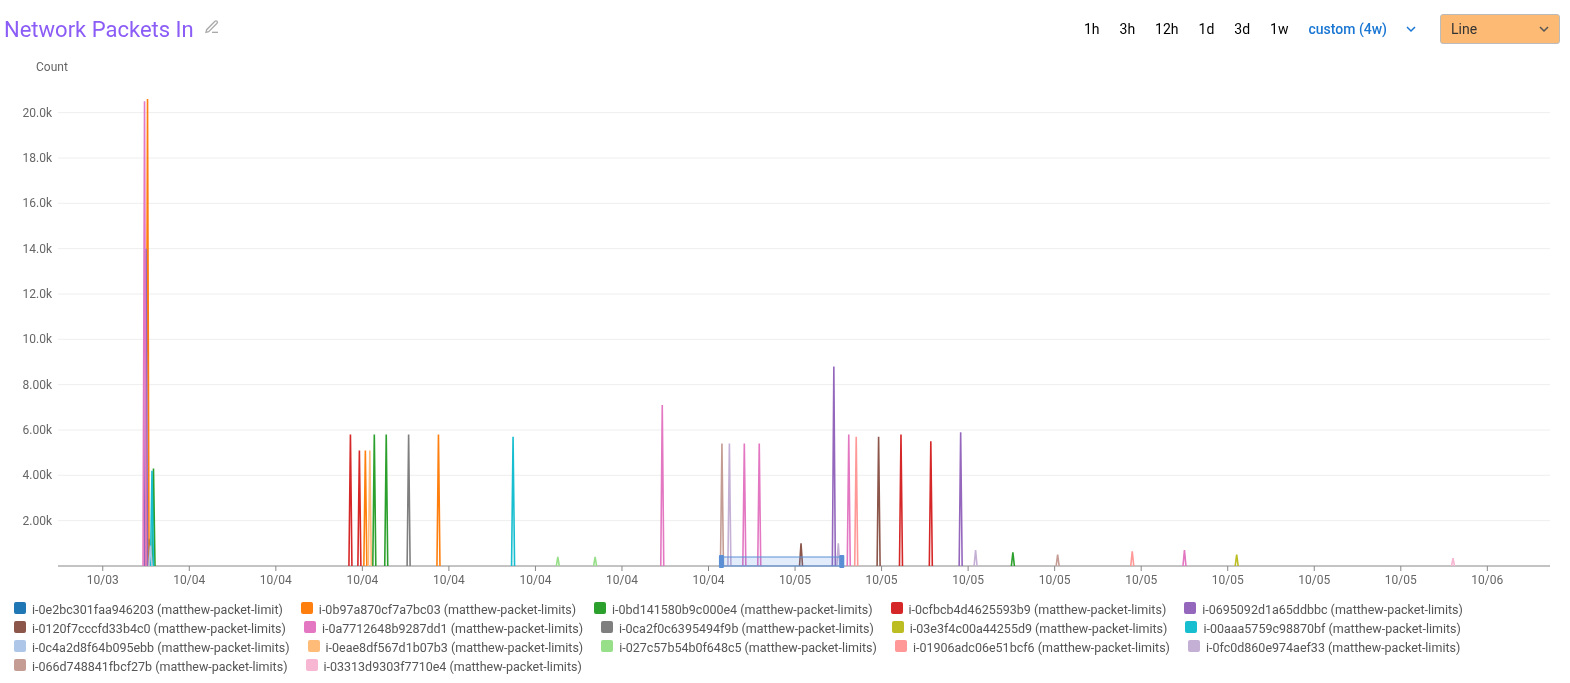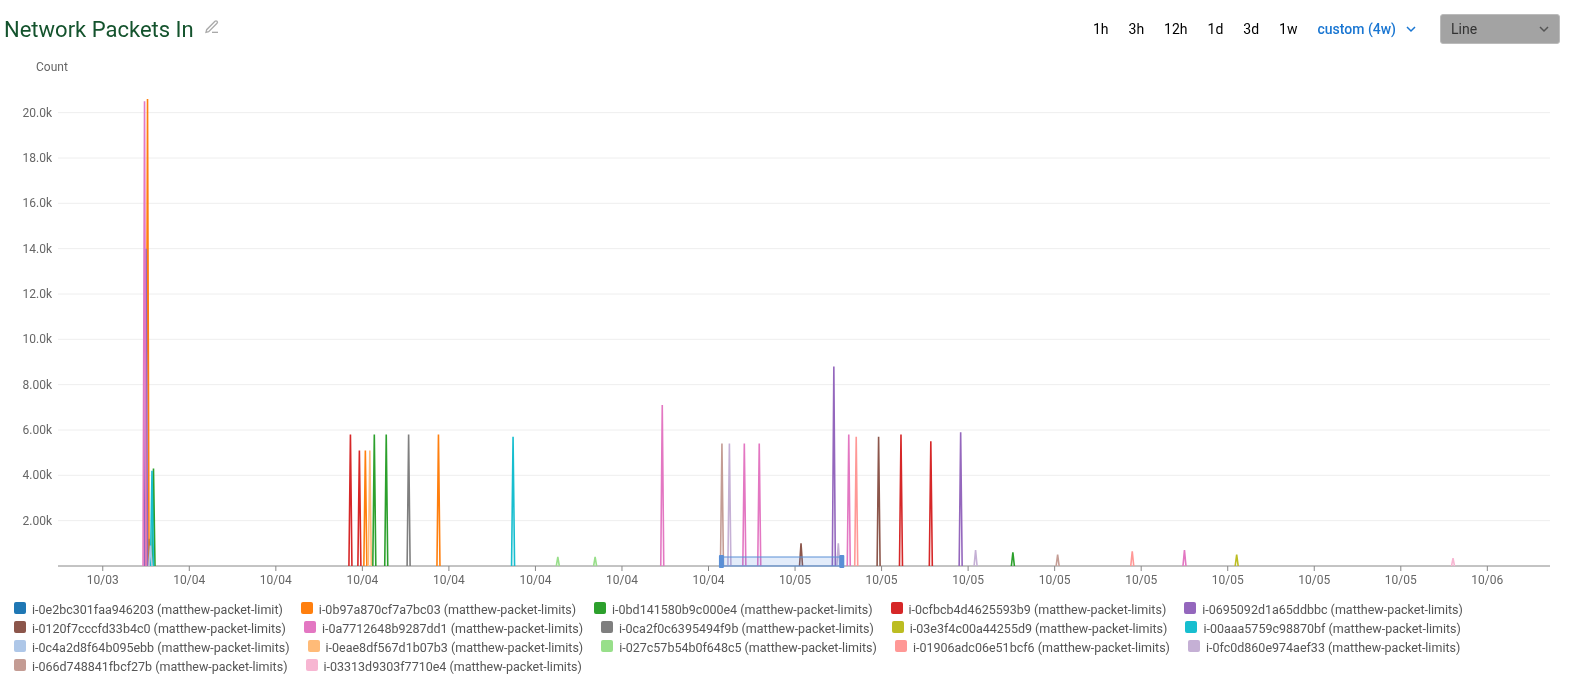--- a/index.html
+++ b/index.html
@@ -20,53 +20,53 @@
     padding: 14px 10px 10px 4px;
   }
   .title-wrap {
     display: flex;
     align-items: center;
     gap: 10px;
   }
   .title {
     font-size: 22px;
     font-weight: 400;
-    color: #14532d;
+    color: #8b5cf6;
   }
   .edit-icon { color:#aaa; cursor:pointer; }
   .controls {
     display:flex;
     align-items:center;
     gap:4px;
   }
   .range-btn {
     font-size:14px;
     color:#000000;
     padding:4px 8px;
     cursor:pointer;
   }
   .range-btn.active {
     color:#1976d2;
     font-weight:500;
     display:flex;
     align-items:center;
-    gap:10px;
+    gap:19px;
   }
   .chart-type-select {
     margin-left: 12px;
     border:1px solid #bbb;
     border-radius:3px;
     padding:6px 10px;
     font-size:14px;
     width:120px;
     display:flex;
     justify-content:space-between;
     align-items:center;
     cursor:pointer;
-    background:#a3a3a3;
+    background:#fdba74;
   }
   .chart-area {
     position:relative;
     margin: 10px 10px 0 10px;
   }
   .y-axis-title {
     position:absolute;
     left:26px; top:-4px;
     font-size:12px;
     color:#666;

